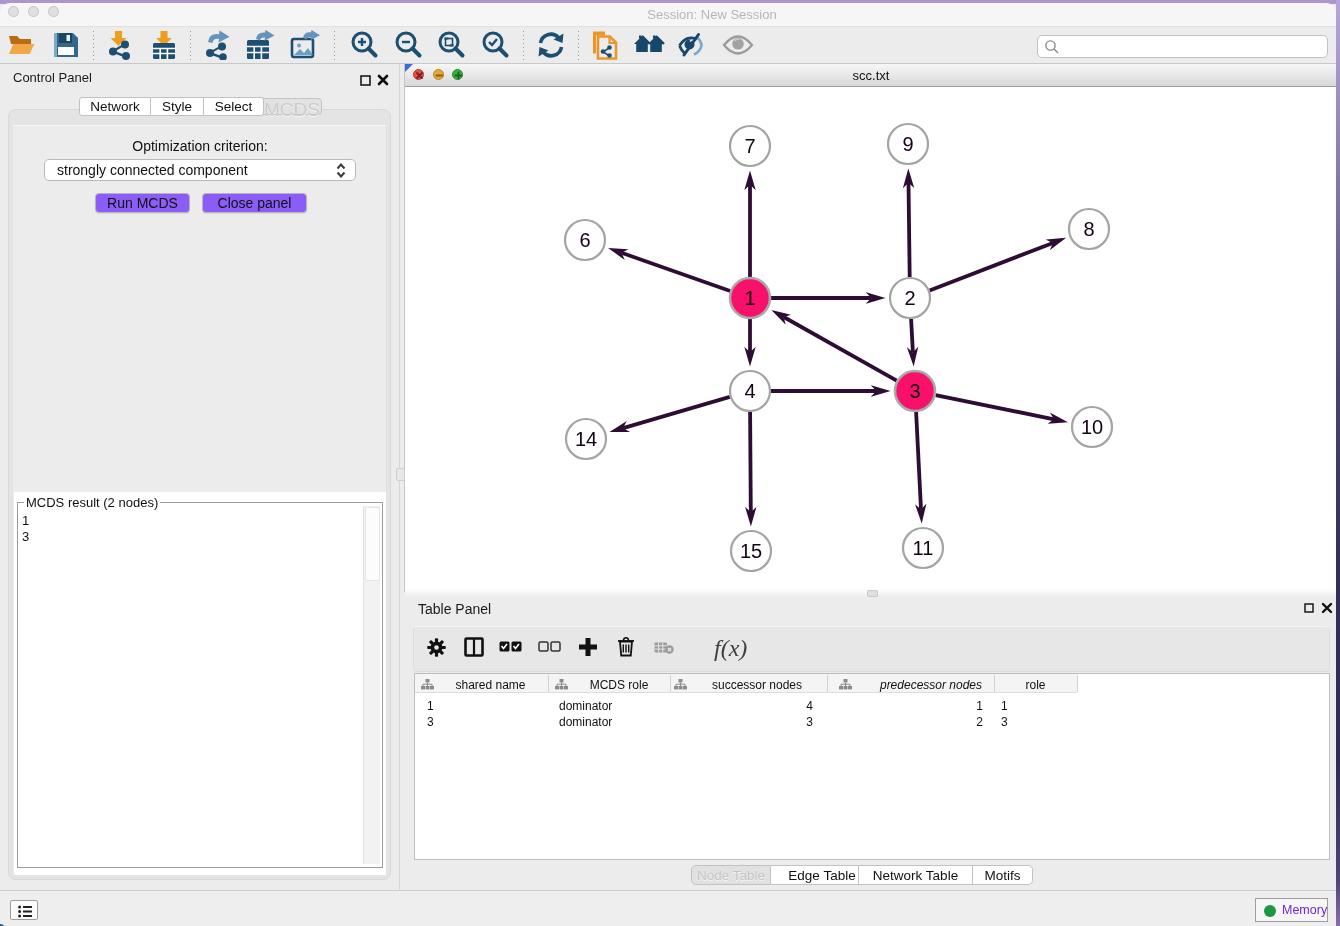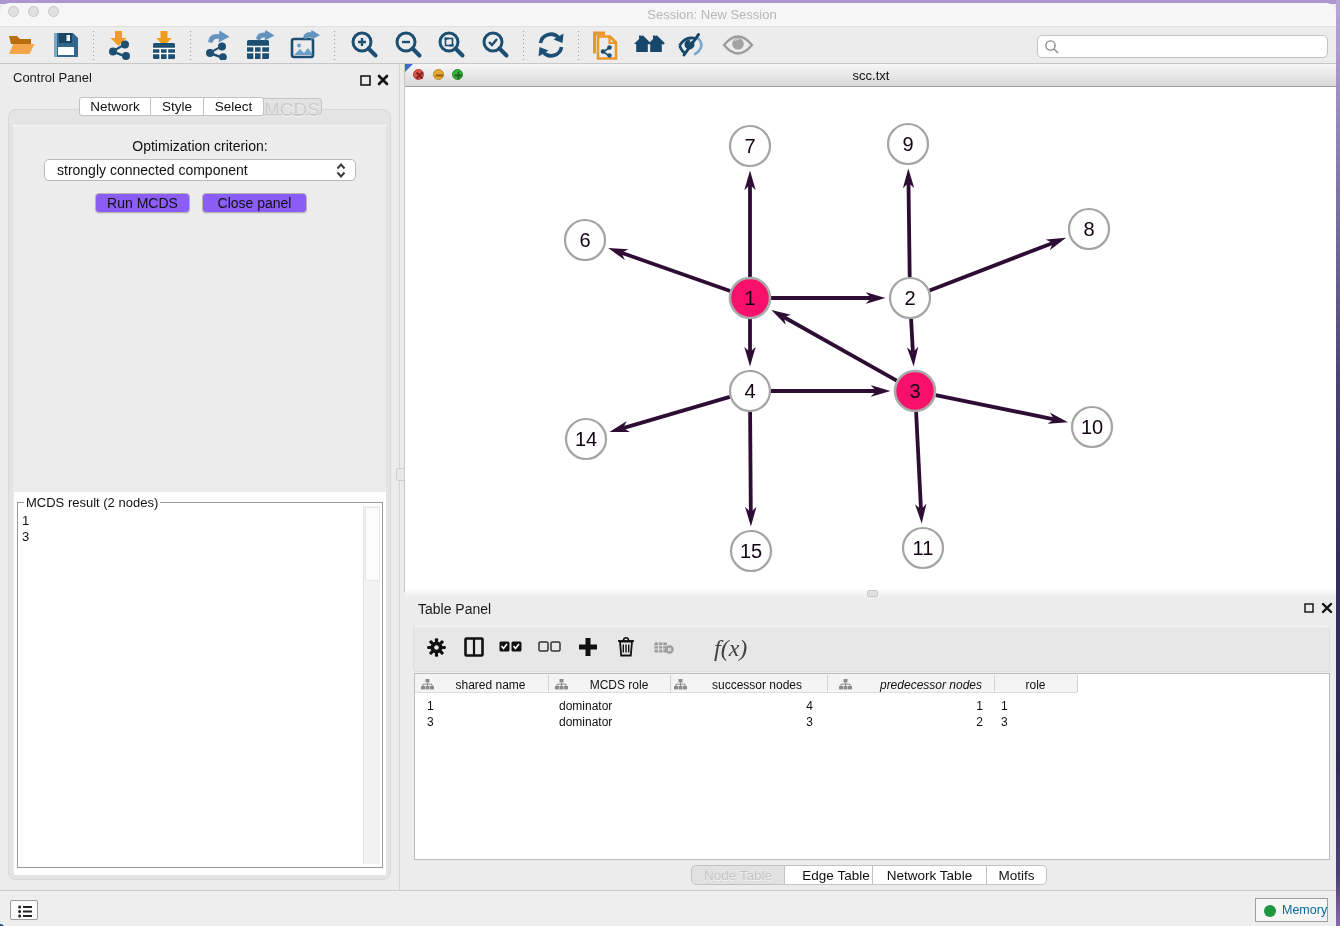--- a/index.html
+++ b/index.html
@@ -416,21 +416,21 @@
     </div>
     <div class="trow" style="top:117px;">
       <span style="left:22px;">3</span>
         <span style="left:154px;">dominator</span>
       <span style="left:380px;width:28px;text-align:right;">3</span>
       <span style="left:550px;width:28px;text-align:right;">2</span>
       <span style="left:596px;">3</span>
     </div>
 
     <div style="position:absolute;left:286px;top:268px;height:20px;display:flex;">
-      <div class="btab" style="width:94px;background:#e1e1e1;color:#c4c4c4;text-shadow:0 1px 0 #f4f4f4;border-radius:5px 0 0 5px;">Node Table</div>
+      <div class="btab" style="width:80px;background:#e1e1e1;color:#c4c4c4;text-shadow:0 1px 0 #f4f4f4;border-radius:5px 0 0 5px;">Node Table</div>
       <div class="btab" style="width:88px;border-left:none;padding-left:15px;">Edge Table</div>
       <div class="btab" style="width:114px;border-left:none;">Network Table</div>
       <div class="btab" style="width:60px;border-left:none;border-radius:0 5px 5px 0;">Motifs</div>
     </div>
   </div>
   <div class="abs" id="statusbar">
     <svg style="position:absolute;left:0px;top:32px" width="5" height="4" viewBox="0 0 5 4">
         <circle cx="0.5" cy="4.5" r="3.6" fill="#2a5d8a"></circle>
       </svg>
     <div style="position:absolute;left:10px;top:9px;width:28px;height:20px;background:#fbfbfb;border:1px solid #9d9d9d;border-radius:2px;">
@@ -440,21 +440,21 @@
             <circle cx="1.6" cy="6.5" r="1.5"></circle>
             <circle cx="1.6" cy="11" r="1.5"></circle>
           </g>
         <g stroke="#222" stroke-width="2">
             <path d="M5 2 h9 M5 6.5 h9 M5 11 h9"></path>
           </g>
       </svg>
     </div>
     <div style="position:absolute;left:1255px;top:7px;width:73px;height:24px;background:#f6f6f6;border:1px solid #9f9f9f;">
       <div style="position:absolute;left:8px;top:6px;width:12px;height:12px;border-radius:50%;background:#1d9740;"></div>
-      <div style="position:absolute;left:26px;top:4px;font-size:12.5px;color:#0369a1;">Memory</div>
+      <div style="position:absolute;left:26px;top:4px;font-size:12.5px;color:#6d28d9;">Memory</div>
     </div>
   </div>
   <svg width="0" height="0" style="position:absolute;">
     <defs>
       <g id="sitemap">
         <rect x="4.5" y="0" width="4" height="3.4" fill="#8b8b8b"></rect>
         <rect x="0" y="7" width="4" height="3.4" fill="#8b8b8b"></rect>
         <rect x="4.5" y="7" width="4" height="3.4" fill="#8b8b8b"></rect>
         <rect x="9" y="7" width="4" height="3.4" fill="#8b8b8b"></rect>
         <path d="M6.5 3.4 v2 M2 7 v-1.8 h9 V7 M6.5 5.2 v1.8" stroke="#8b8b8b" stroke-width="1" fill="none"></path>

